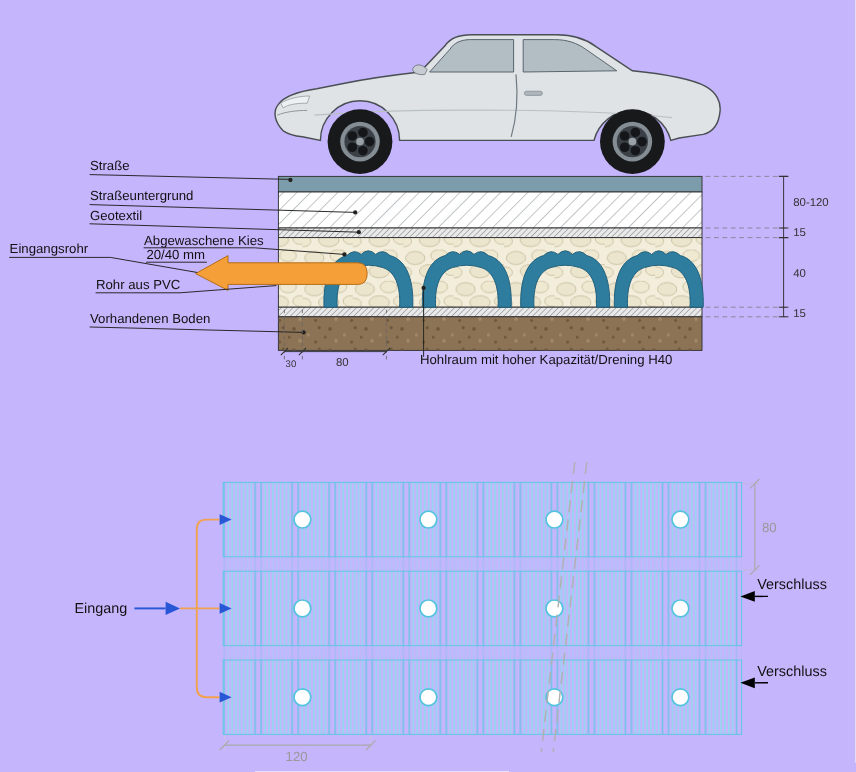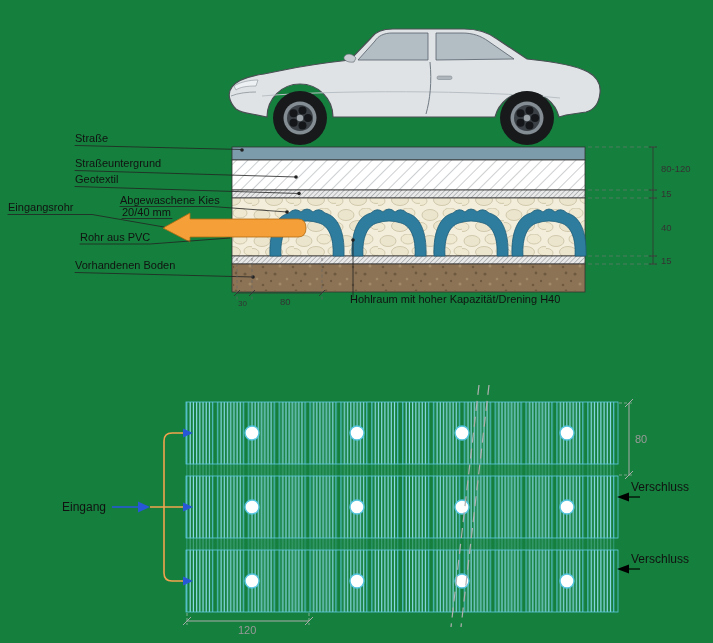--- a/index.html
+++ b/index.html
@@ -1,16 +1,16 @@
 <!DOCTYPE html>
 <html><head>
 <meta charset="utf-8">
 <style>
   html,body{margin:0;padding:0;background:#ffffff;}
-  .canvas{width:713px;height:643px;position:relative;background:#15803d;overflow:hidden;
+  .canvas{width:713px;height:643px;position:relative;background:#c4b5fd;overflow:hidden;
           font-family:"Liberation Sans",sans-serif;}
   svg{display:block;}
   svg text{font-family:"Liberation Sans","DejaVu Sans",sans-serif;fill:#111;}
   .lbl{font-size:11px;}
   .dim{font-size:9.5px;fill:#333;}
   .dimsm{font-size:8px;fill:#333;}
   .plandim{font-size:11px;fill:#999;}
   .planlbl{font-size:12px;}
 </style>
 </head>

